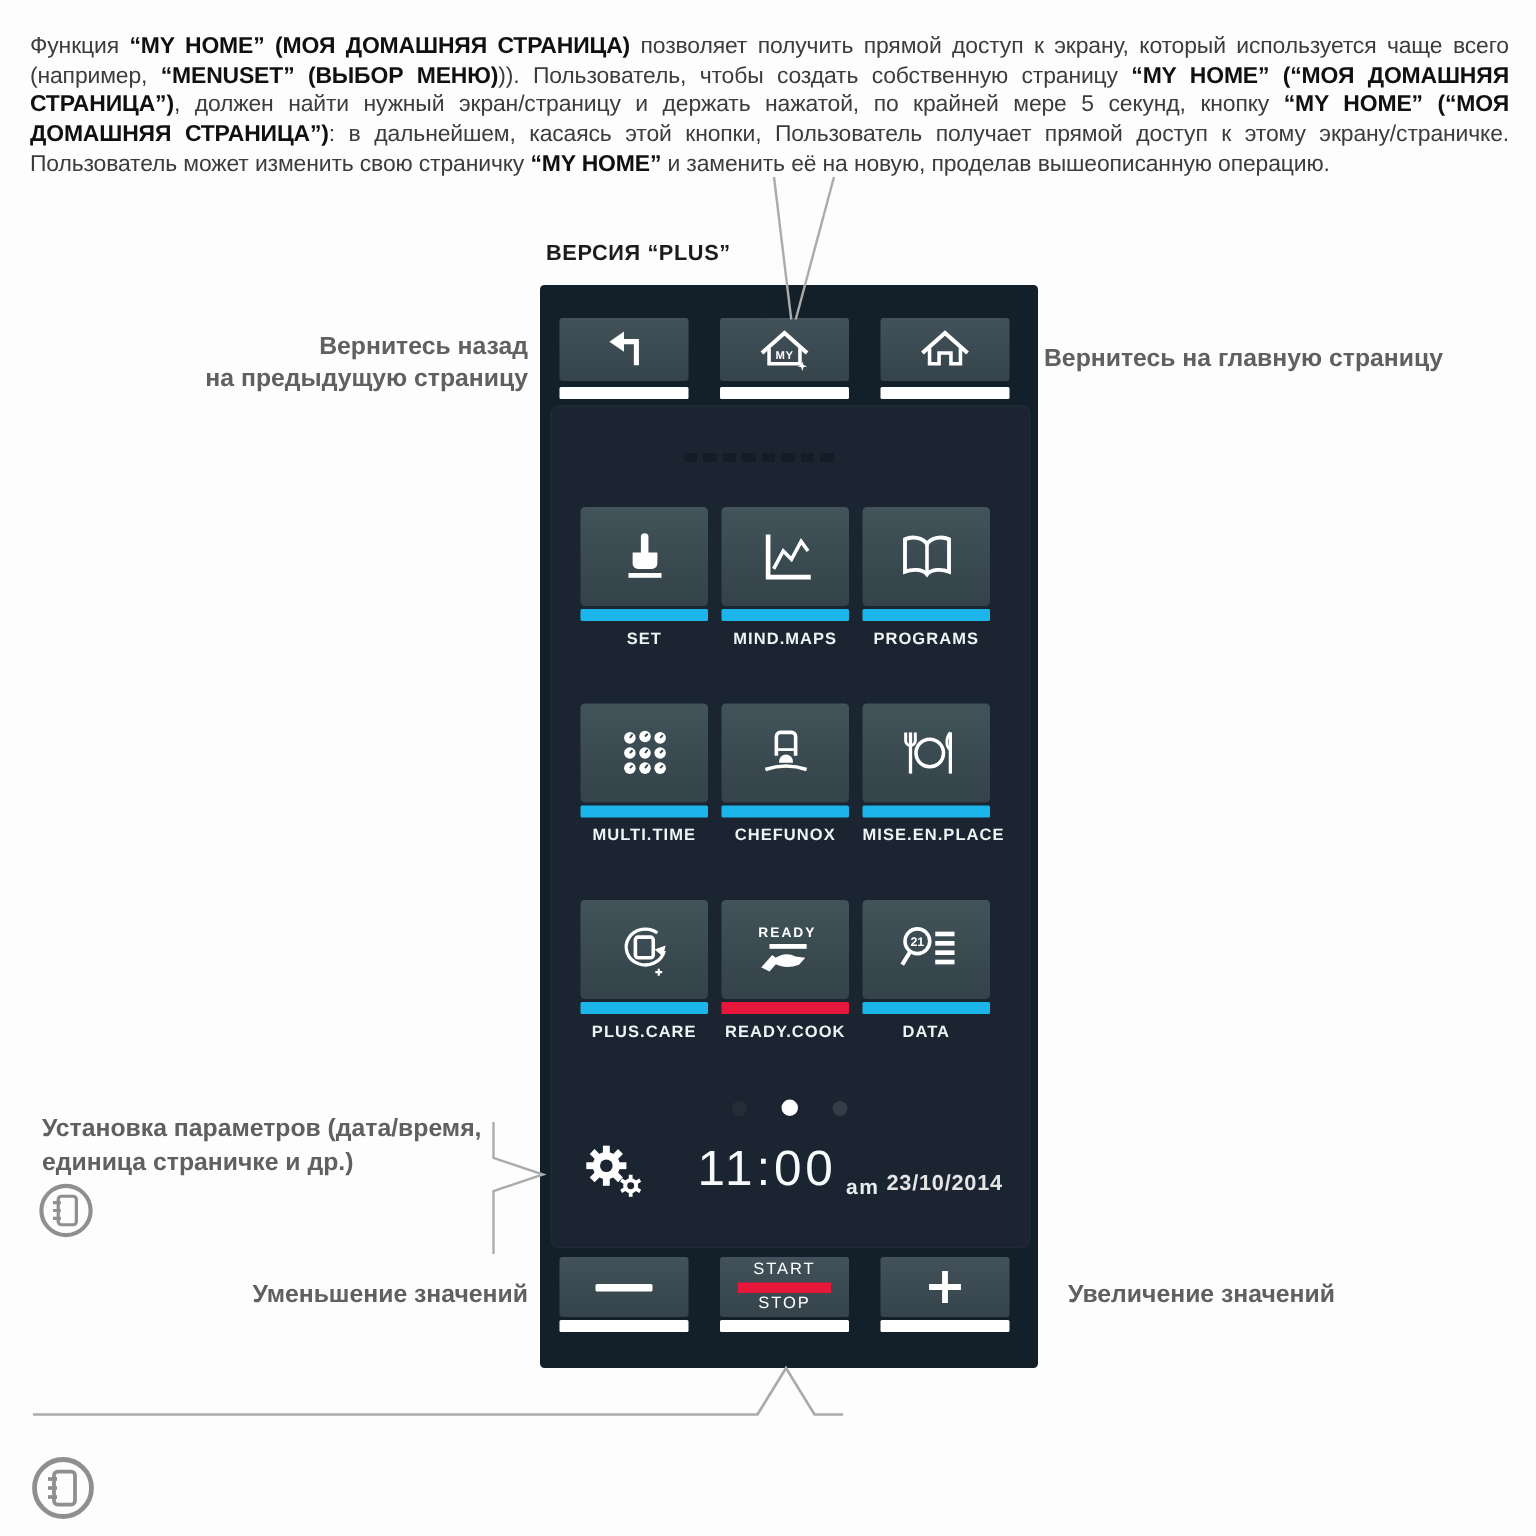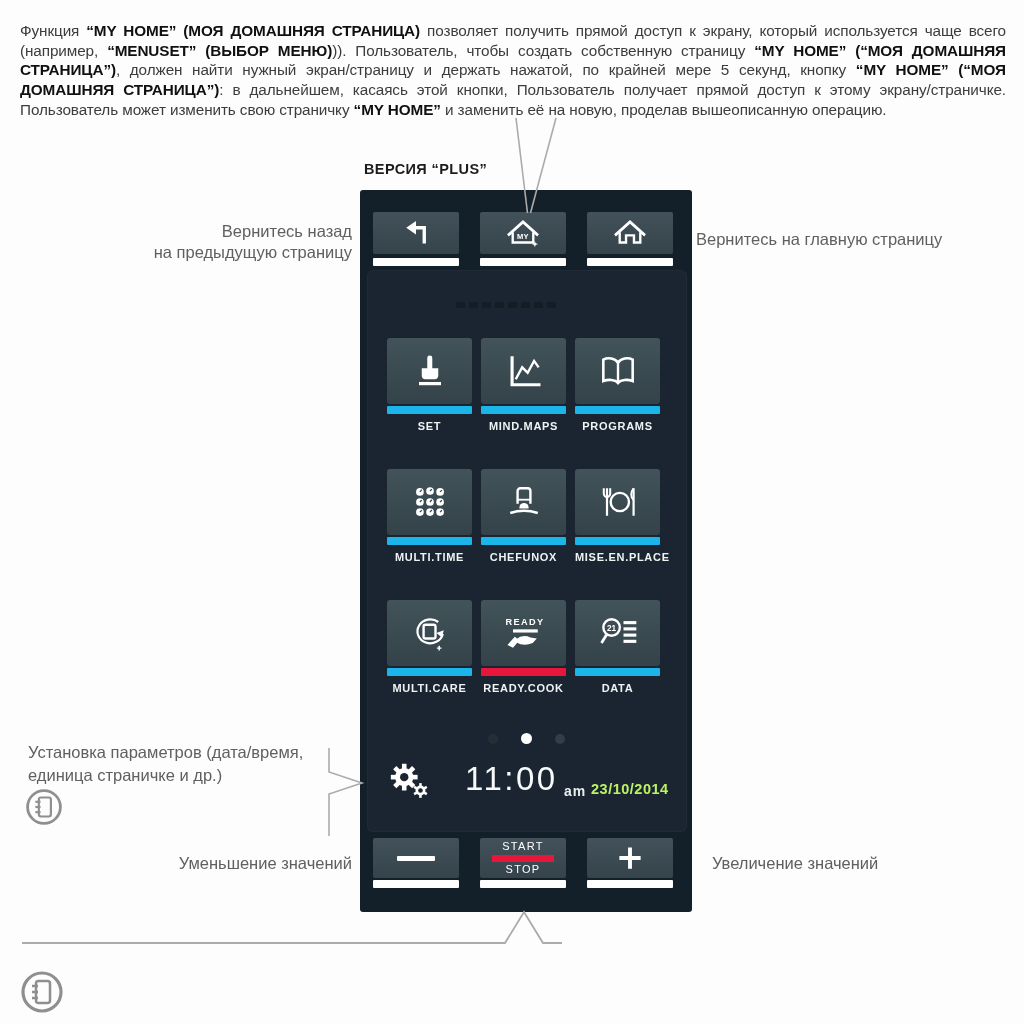--- a/index.html
+++ b/index.html
@@ -6,21 +6,21 @@
   #stage{position:relative;width:1024px;height:1024px;background:#fdfdfd;overflow:hidden;
          font-family:"Liberation Sans",sans-serif;}
   
   .intro{position:absolute;left:20px;top:6px;width:986px;text-align:justify;
          font-size:15.3px;line-height:1.28;color:#3c3c3c;letter-spacing:-0.1px;}
   .intro b{color:#101010;}
   
   .version{position:absolute;left:364px;top:161px;font-size:14.5px;font-weight:bold;
            color:#1c1c1c;letter-spacing:0.4px;text-align:center;}
   
-  .annot{position:absolute;font-size:16.5px;line-height:21px;color:#606060;}
+  .annot{position:absolute;font-size:16.5px;line-height:21px;color:#606060;font-weight:bold;}
   .annot.r{text-align:right;}
   .annot b{color:#2a2a2a;}
   
   .panel{position:absolute;left:360px;top:190px;width:332px;height:722px;
          background:#142029;border-radius:3px;}
   .inner{position:absolute;left:7px;top:80px;width:318px;height:560px;
          background:#1a2531;border:1px solid rgba(255,255,255,0.03);border-radius:6px;}
   .ghost{position:absolute;left:96px;top:112px;width:104px;height:6px;opacity:.5;border-radius:2px;
          background:repeating-linear-gradient(90deg,rgba(0,0,0,.45) 0 9px,transparent 9px 13px);}
   .btn{position:absolute;width:86px;height:42px;border-radius:2px;
@@ -37,21 +37,21 @@
   .tilelabel{margin-top:6px;text-align:center;font-size:11px;font-weight:bold;color:#eef3f4;
              letter-spacing:0.7px;white-space:nowrap;}
   .dots{position:absolute;left:0;top:543px;width:332px;display:flex;justify-content:center;
         align-items:center;gap:23px;}
   .dot{width:10px;height:10px;border-radius:50%;}
   .dot.dim1{background:#242e37;}
   .dot.on{background:#fff;width:11px;height:11px;}
   .dot.dim2{background:#333d46;}
   .time{position:absolute;left:105px;top:570px;font-size:33px;color:#f7fafa;letter-spacing:2.5px;}
   .meridiem{position:absolute;left:204px;top:593px;font-size:14px;font-weight:bold;color:#e8eded;letter-spacing:1px;}
-  .date{position:absolute;left:231px;top:591px;font-size:14.5px;font-weight:bold;color:#bef264;letter-spacing:0.5px;}
+  .date{position:absolute;left:231px;top:591px;font-size:14.5px;font-weight:bold;color:#e5e5e5;letter-spacing:0.5px;}
   .startstop{display:flex;flex-direction:column;align-items:center;line-height:1;}
   .startstop .lbl{font-size:11px;font-weight:normal;color:#fff;letter-spacing:1.3px;}
   .redbar{width:62px;height:7px;background:#e6173a;margin:2.5px 0;}
   .minusglyph{width:38px;height:5px;background:#fff;border-radius:1px;}
   
   .overlay{position:absolute;left:0;top:0;width:1024px;height:1024px;pointer-events:none;}
   .circled{position:absolute;}
   svg text{font-family:"Liberation Sans",sans-serif;}
 </style>
 </head>
@@ -216,21 +216,21 @@
       <div class="tile">
         <div class="tilebox">
           <svg width="44" height="44" viewBox="0 0 48 48">
             <rect x="17" y="15" width="13" height="15" rx="2" stroke="#fff" stroke-width="2.6" fill="none"></rect>
             <path d="M33 12 a14 13 0 1 0 5 13" stroke="#fff" stroke-width="2.4" fill="none"></path>
             <path d="M39 21 l-2 8 l-6 -5 z" fill="#fff"></path>
             <path d="M34 38 v5 M31.5 40.5 h5" stroke="#fff" stroke-width="1.6"></path>
           </svg>
         </div>
         <div class="tilebar" style="background: rgb(28, 181, 233);"></div>
-        <div class="tilelabel">MULTI.CARE</div>
+        <div class="tilelabel">PLUS.CARE</div>
       </div>
 
       <div class="tile">
         <div class="tilebox">
           <svg width="52" height="44" viewBox="0 0 52 48">
             <text x="27" y="15" font-size="10" font-weight="bold" fill="#fff" text-anchor="middle" letter-spacing="1.5">READY</text>
             <rect x="14" y="20" width="27" height="3.5" fill="#fff"></rect>
             <path d="M8 37 l8 -9 5 4 -7 8 z" fill="#fff"></path>
             <path d="M17 31 q8 -6 16 -2 l7 1 -4.5 5 q-10 4 -18 -1 z" fill="#fff"></path>
           </svg>

